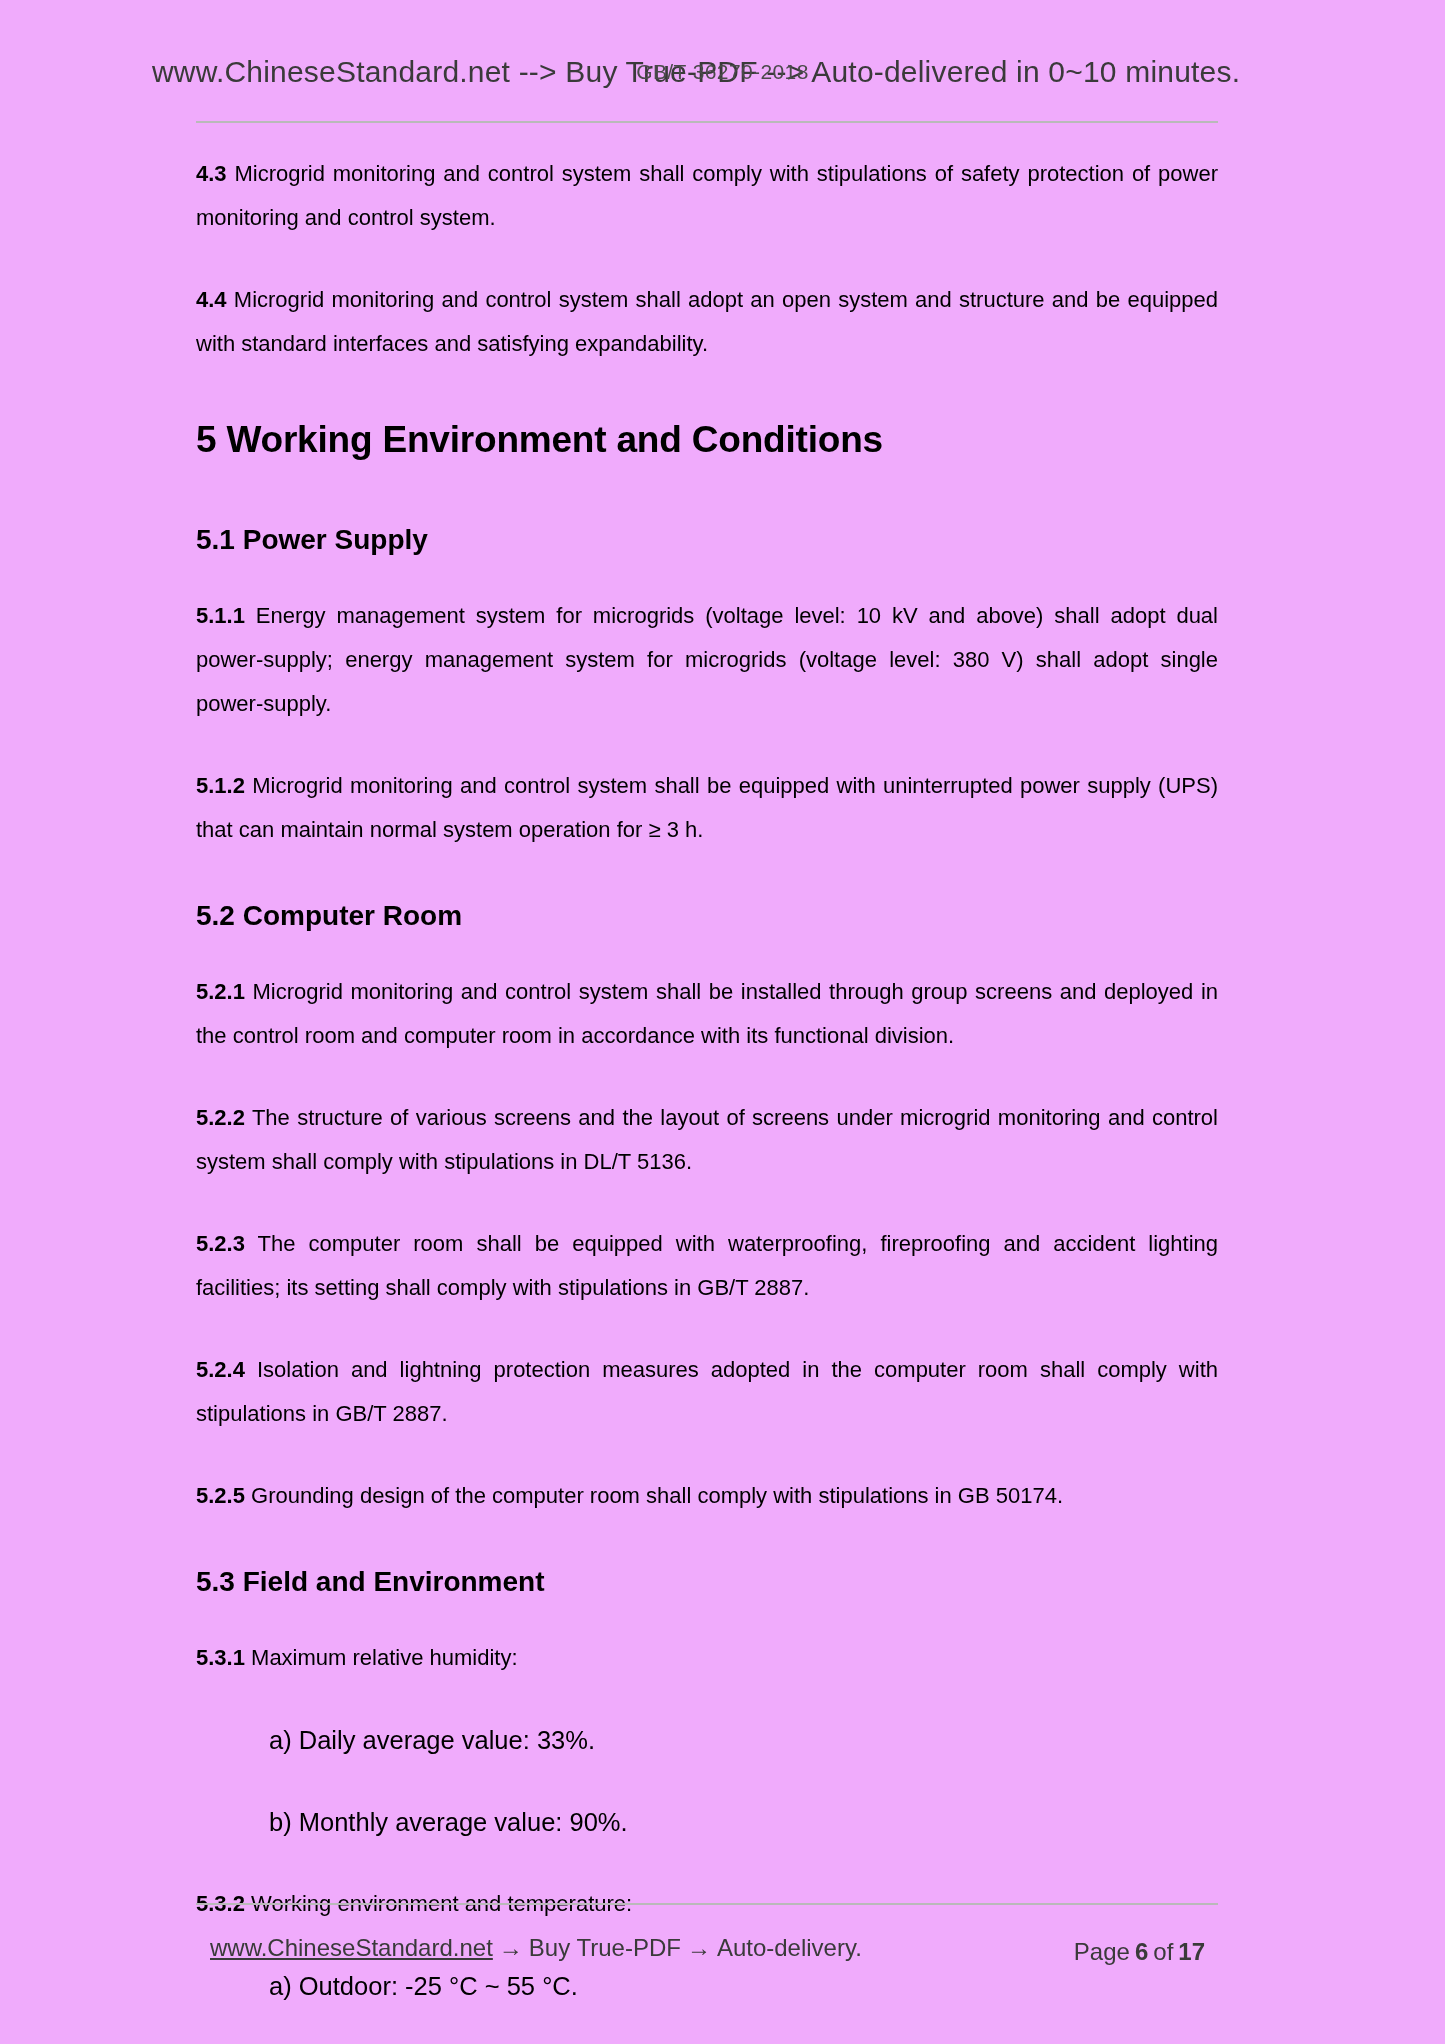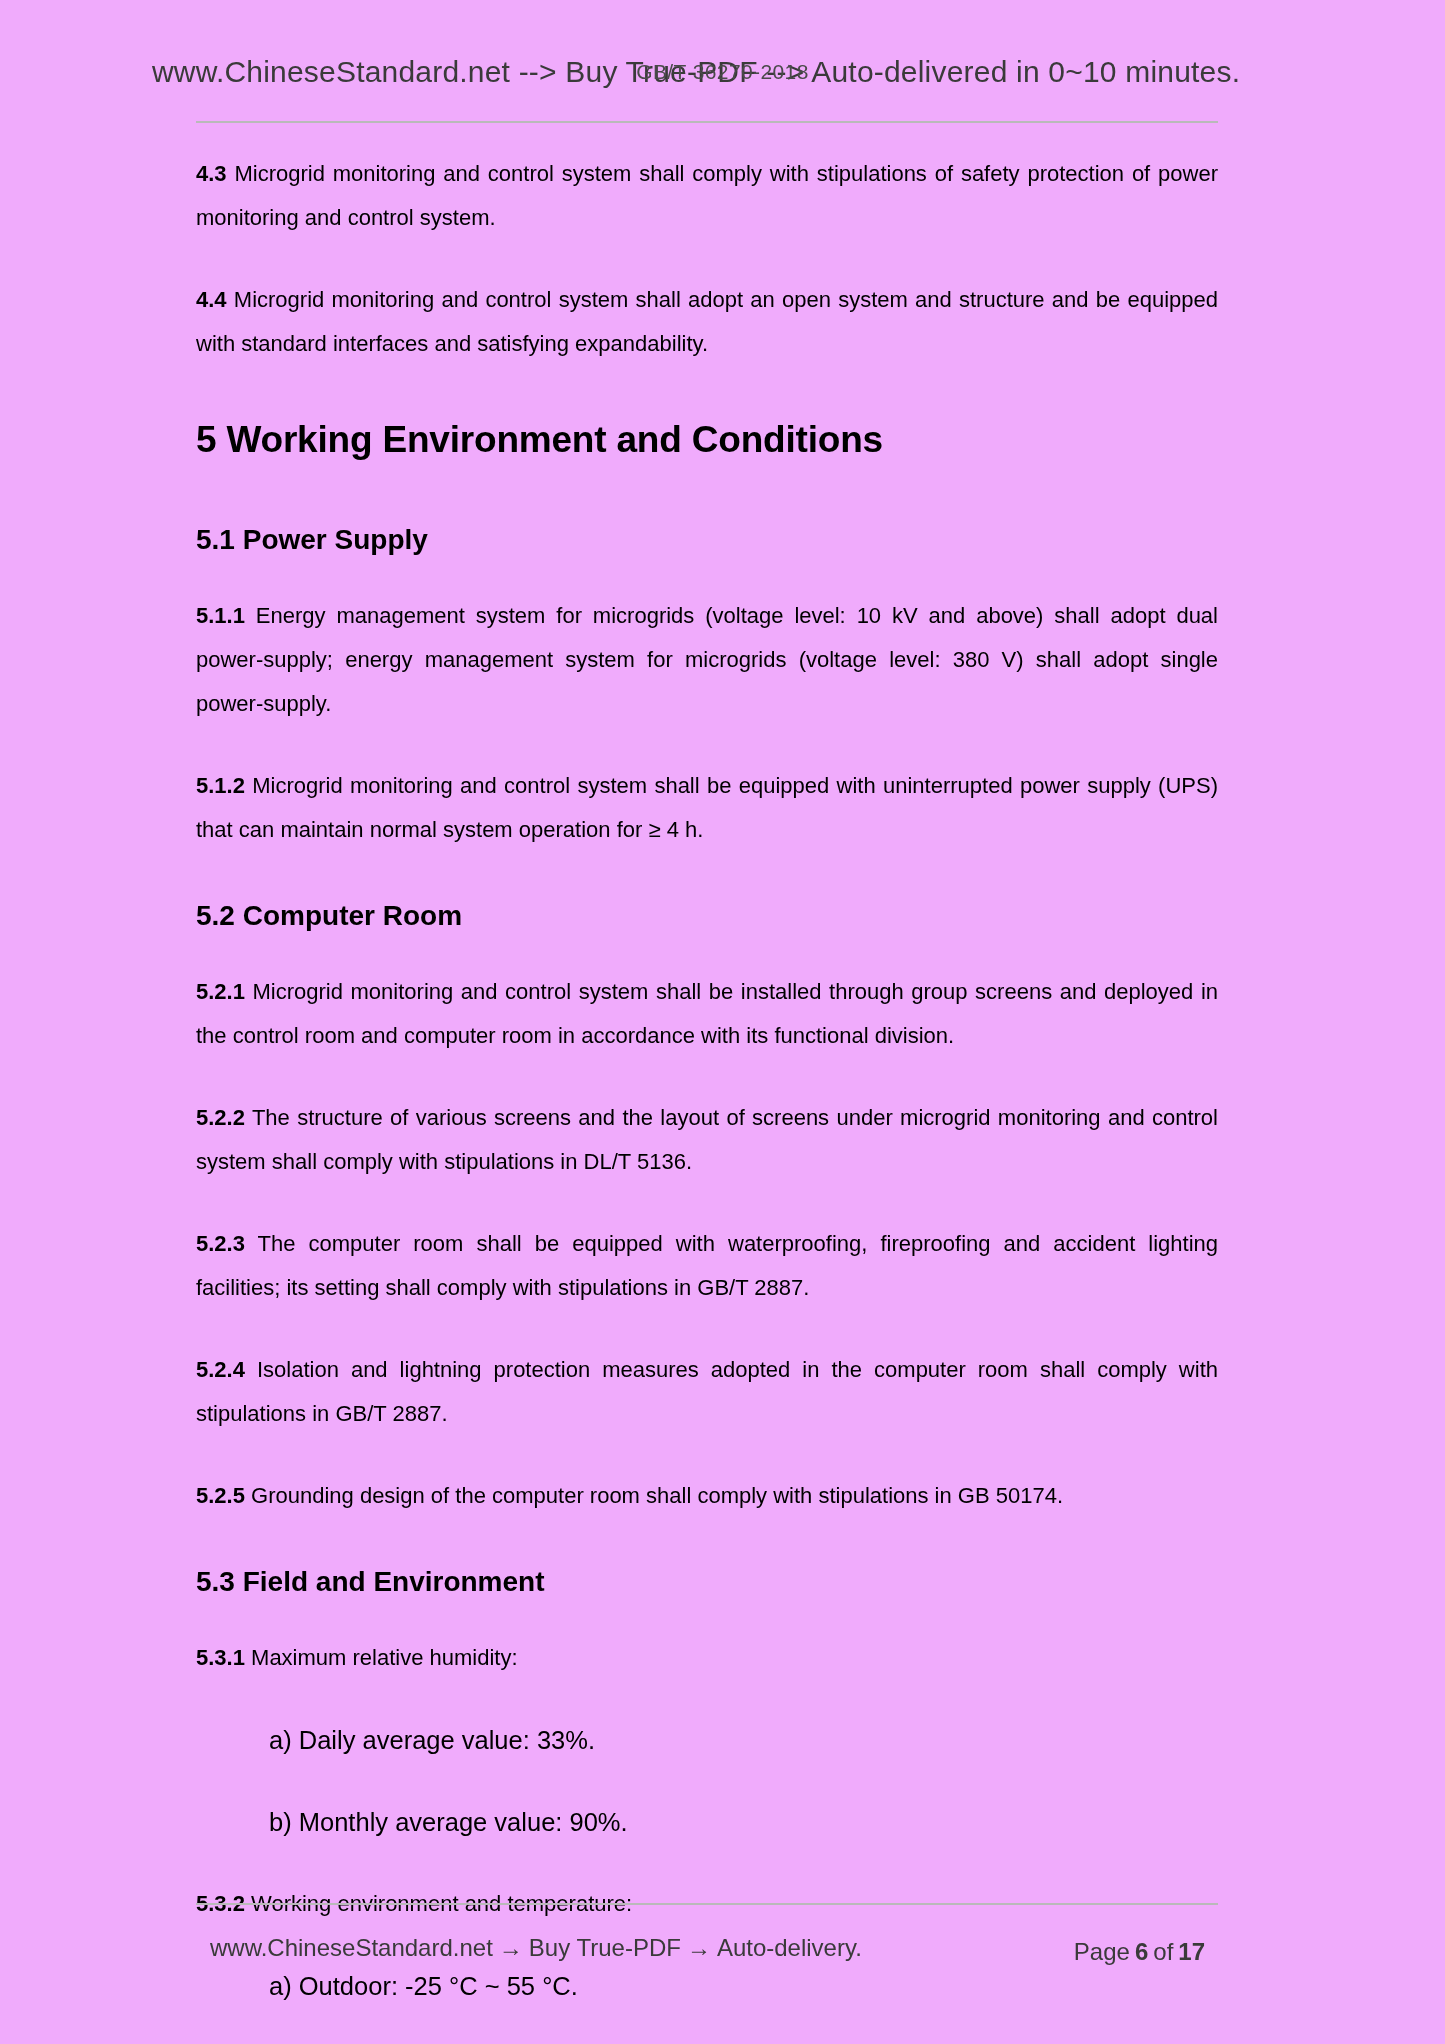--- a/index.html
+++ b/index.html
@@ -121,20 +121,21 @@
     line-height: 34px;
     color: #3a3a3a;
   }
   .footer-left {
     position: absolute;
     left: 14px;
     top: 0;
     white-space: nowrap;
   }
   .footer-left .site {
+    text-decoration: underline;
   }
   .footer-left .arrow {
     padding: 0 6px;
   }
   .footer-right {
     position: absolute;
     right: 8px;
     top: 4px;
     white-space: nowrap;
   }
@@ -159,21 +160,21 @@
     <p class="para"><span class="num">4.3</span><span> Microgrid monitoring and control system shall comply with stipulations of safety protection of power monitoring and control system.</span></p>
 
     <p class="para"><span class="num">4.4</span><span> Microgrid monitoring and control system shall adopt an open system and structure and be equipped with standard interfaces and satisfying expandability.</span></p>
 
     <h1 class="h-main">5 Working Environment and Conditions</h1>
 
     <h2 class="h-sub">5.1 Power Supply</h2>
 
     <p class="para"><span class="num">5.1.1</span><span> Energy management system for microgrids (voltage level: 10 kV and above) shall adopt dual power-supply; energy management system for microgrids (voltage level: 380 V) shall adopt single power-supply.</span></p>
 
-    <p class="para"><span class="num">5.1.2</span><span> Microgrid monitoring and control system shall be equipped with uninterrupted power supply (UPS) that can maintain normal system operation for ≥ 4 h.</span></p>
+    <p class="para"><span class="num">5.1.2</span><span> Microgrid monitoring and control system shall be equipped with uninterrupted power supply (UPS) that can maintain normal system operation for ≥ 3 h.</span></p>
 
     <h2 class="h-sub">5.2 Computer Room</h2>
 
     <p class="para"><span class="num">5.2.1</span><span> Microgrid monitoring and control system shall be installed through group screens and deployed in the control room and computer room in accordance with its functional division.</span></p>
 
     <p class="para"><span class="num">5.2.2</span><span> The structure of various screens and the layout of screens under microgrid monitoring and control system shall comply with stipulations in DL/T 5136.</span></p>
 
     <p class="para"><span class="num">5.2.3</span><span> The computer room shall be equipped with waterproofing, fireproofing and accident lighting facilities; its setting shall comply with stipulations in GB/T 2887.</span></p>
 
     <p class="para"><span class="num">5.2.4</span><span> Isolation and lightning protection measures adopted in the computer room shall comply with stipulations in GB/T 2887.</span></p>

